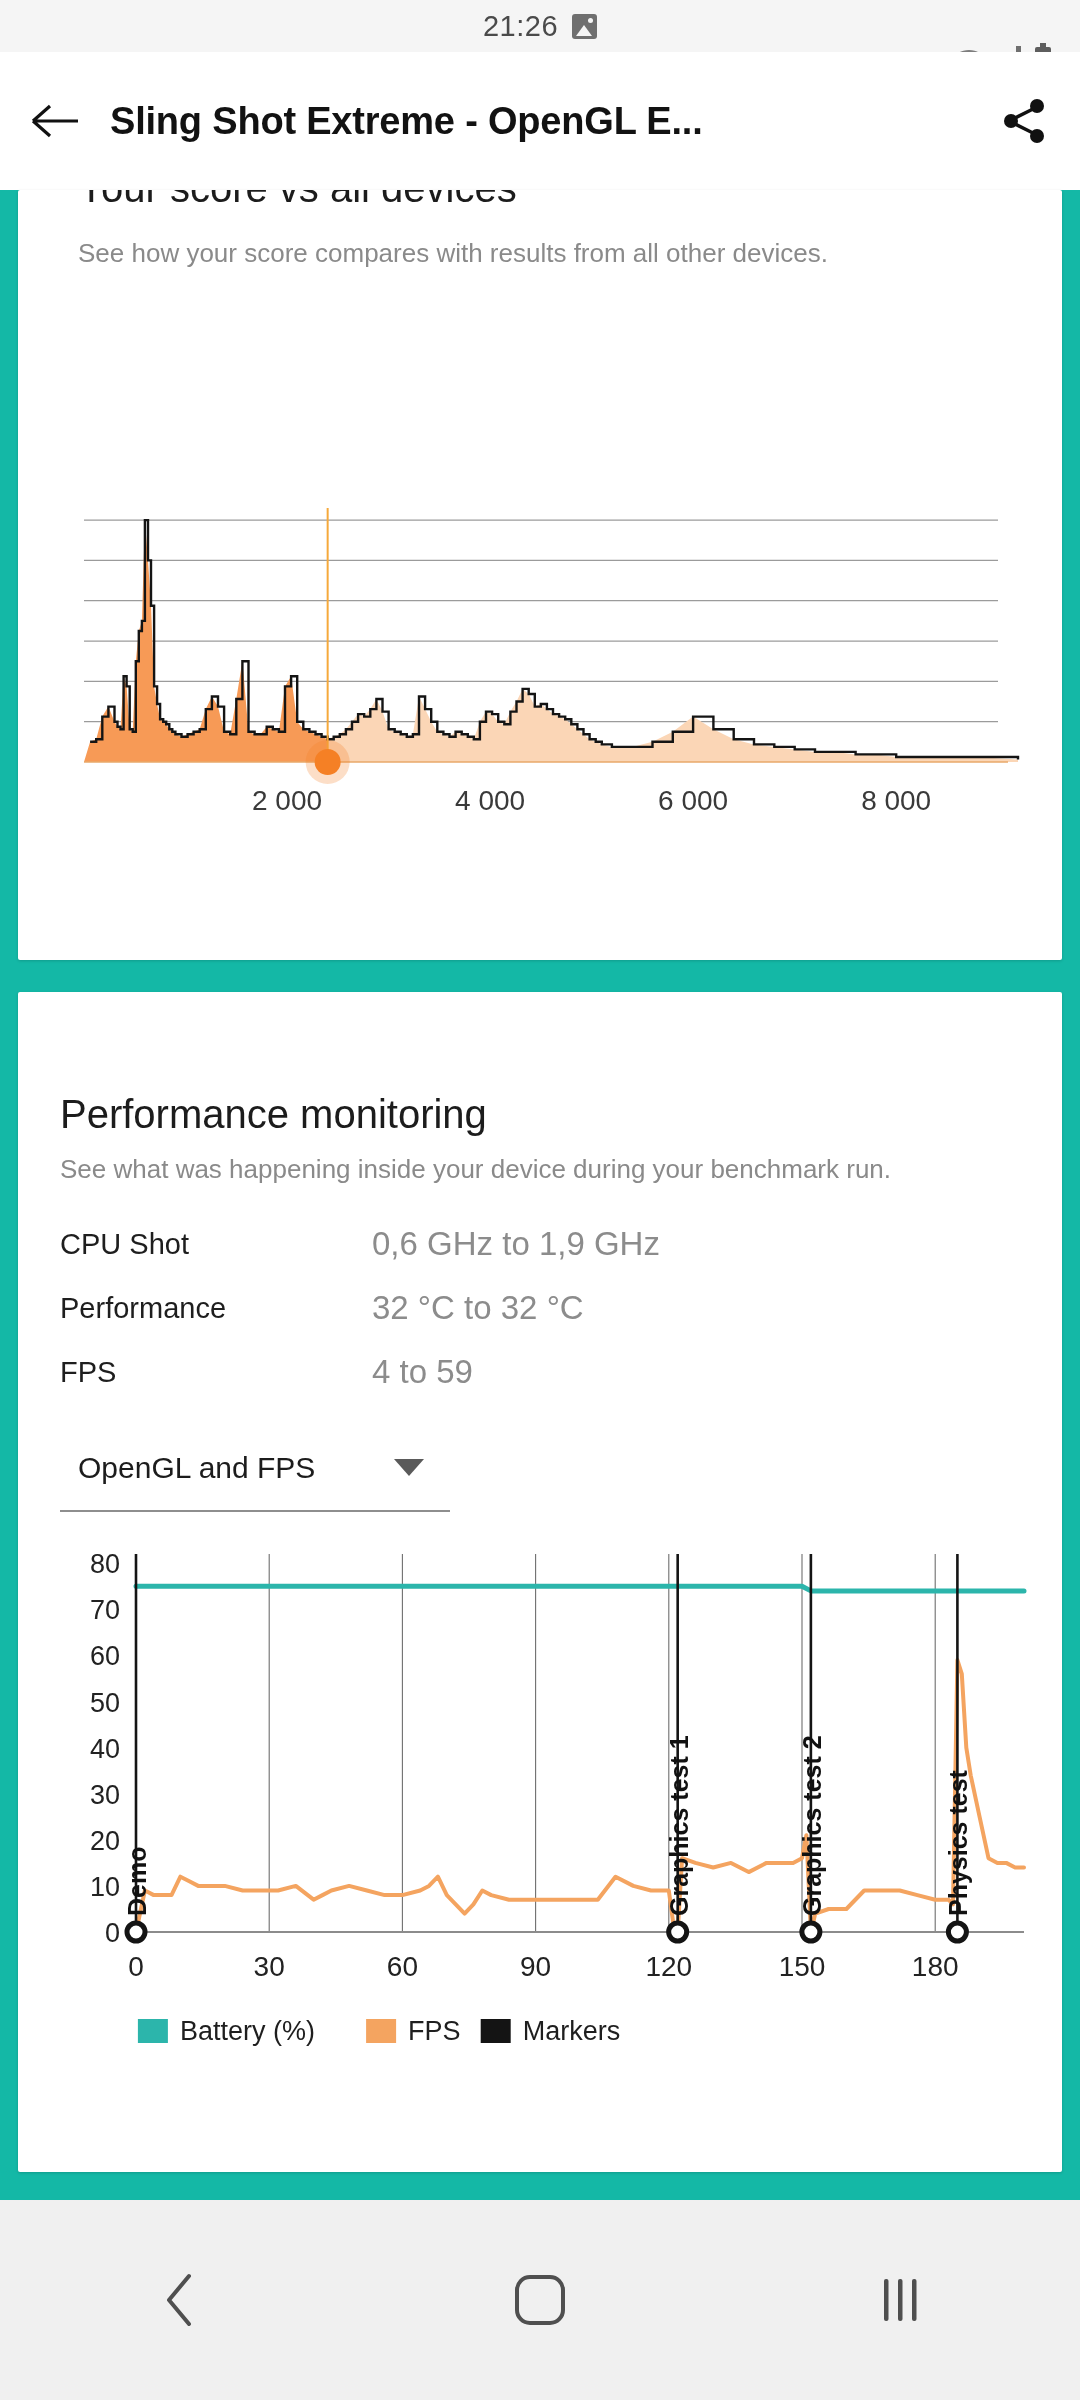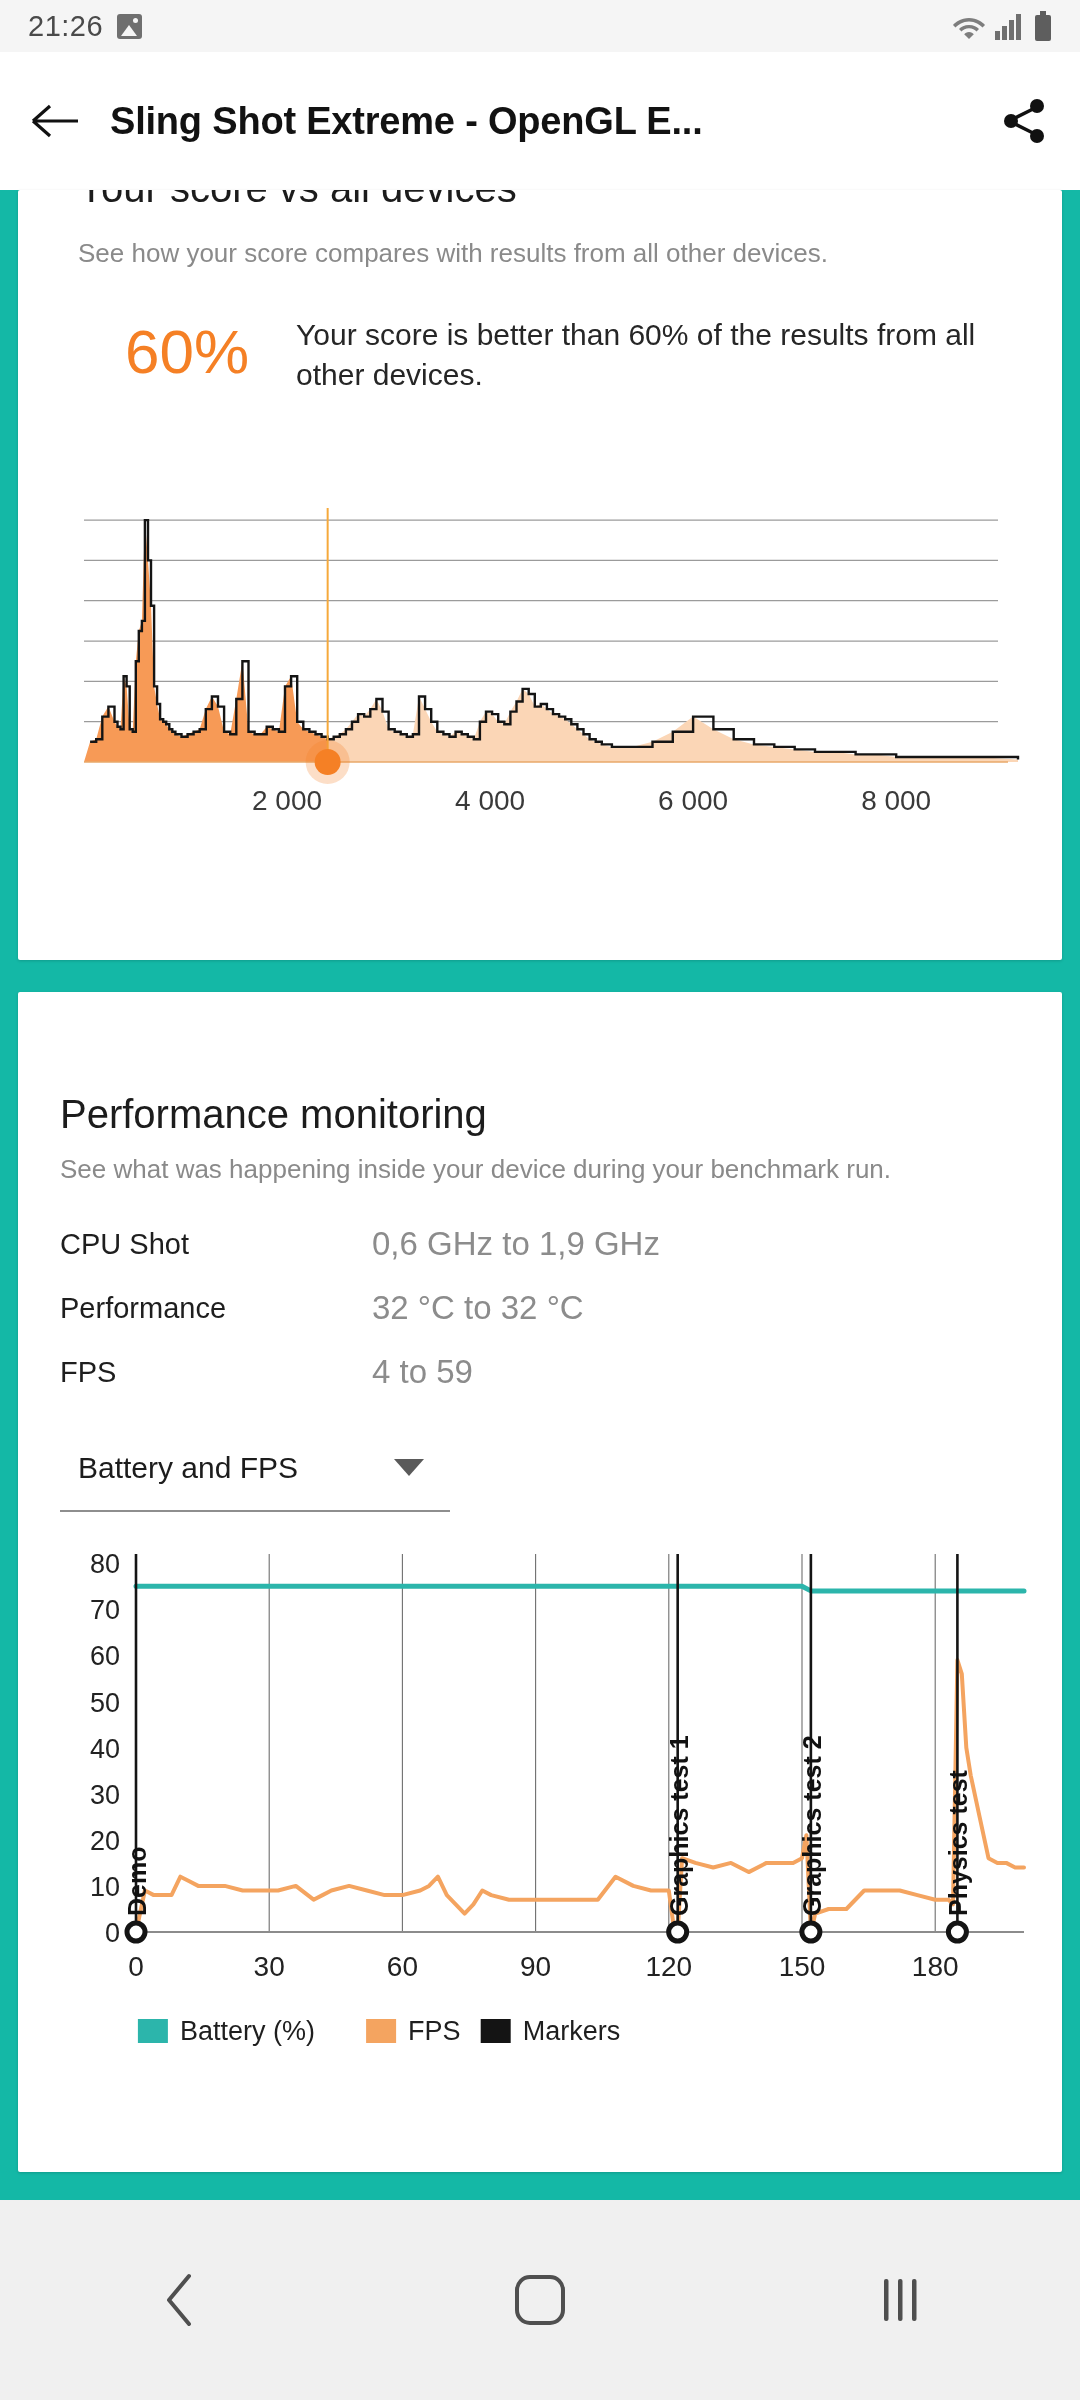--- a/index.html
+++ b/index.html
@@ -10,21 +10,22 @@
     overflow: hidden;
   }
   #root { position: relative; width: 1080px; height: 2400px; }
 
   
   .statusbar {
     position: absolute; top: 0; left: 0;
     width: 1080px; height: 52px;
     background: #f5f5f5;
     display: flex; align-items: center;
-    padding: 0 28px;
+    padding: 10px 28px;
+    flex-direction: column;
   }
   .sb-time {
     font-size: 29px; color: #4a4a4a; letter-spacing: .5px;
   }
   .sb-left { display: flex; align-items: center; gap: 14px; }
   .sb-right { margin-left: auto; display: flex; align-items: center; gap: 9px; }
   .icon-photo {
     width: 25px; height: 25px; background: #6f6f6f;
     border-radius: 3px; position: relative; overflow: hidden;
   }
@@ -174,24 +175,20 @@
       </svg>
     </div>
   </div>
 
   <div class="content">
 
     <div class="card" id="card-score">
       <div class="card-title score-head">Your score vs all devices</div>
       <div class="card-sub score-sub">See how your score compares with results from all other devices.</div>
 
-      <div class="pct-row">
-        <div class="pct-big">60%</div>
-        <div class="pct-text">Your score is better than 60% of the results from all other devices.</div>
-      </div>
 
       <div class="dist-wrap">
         <svg id="dist-svg" width="1044" height="350" viewBox="0 0 1044 350">
             <line x1="66" y1="221.68" x2="980" y2="221.68" stroke="#9b9b9b" stroke-width="1.2"></line>
             <line x1="66" y1="181.36" x2="980" y2="181.36" stroke="#9b9b9b" stroke-width="1.2"></line>
             <line x1="66" y1="141.04000000000002" x2="980" y2="141.04000000000002" stroke="#9b9b9b" stroke-width="1.2"></line>
             <line x1="66" y1="100.72" x2="980" y2="100.72" stroke="#9b9b9b" stroke-width="1.2"></line>
             <line x1="66" y1="60.39999999999998" x2="980" y2="60.39999999999998" stroke="#9b9b9b" stroke-width="1.2"></line>
             <line x1="66" y1="20.080000000000013" x2="980" y2="20.080000000000013" stroke="#9b9b9b" stroke-width="1.2"></line>
             <defs>
@@ -230,21 +227,21 @@
           <span class="metric-label">Performance</span>
           <span class="metric-value">32 °C to 32 °C</span>
         </div>
         <div class="metric-row">
           <span class="metric-label">FPS</span>
           <span class="metric-value">4 to 59</span>
         </div>
       </div>
 
       <div class="dropdown">
-        <span class="dd-label">Battery and FPS</span>
+        <span class="dd-label">OpenGL and FPS</span>
         <span class="dd-caret">
           <svg width="30" height="18" viewBox="0 0 30 18">
               <path d="M0 0 L30 0 L15 17 Z" fill="#5a5a5a"></path>
             </svg>
         </span>
       </div>
 
       <div class="perf-chart">
         <svg id="perf-svg" width="1044" height="620" viewBox="0 0 1044 620">
             <text x="102" y="410" text-anchor="end" font-family="&quot;Liberation Sans&quot;, sans-serif" font-size="27" fill="#222">0</text>

